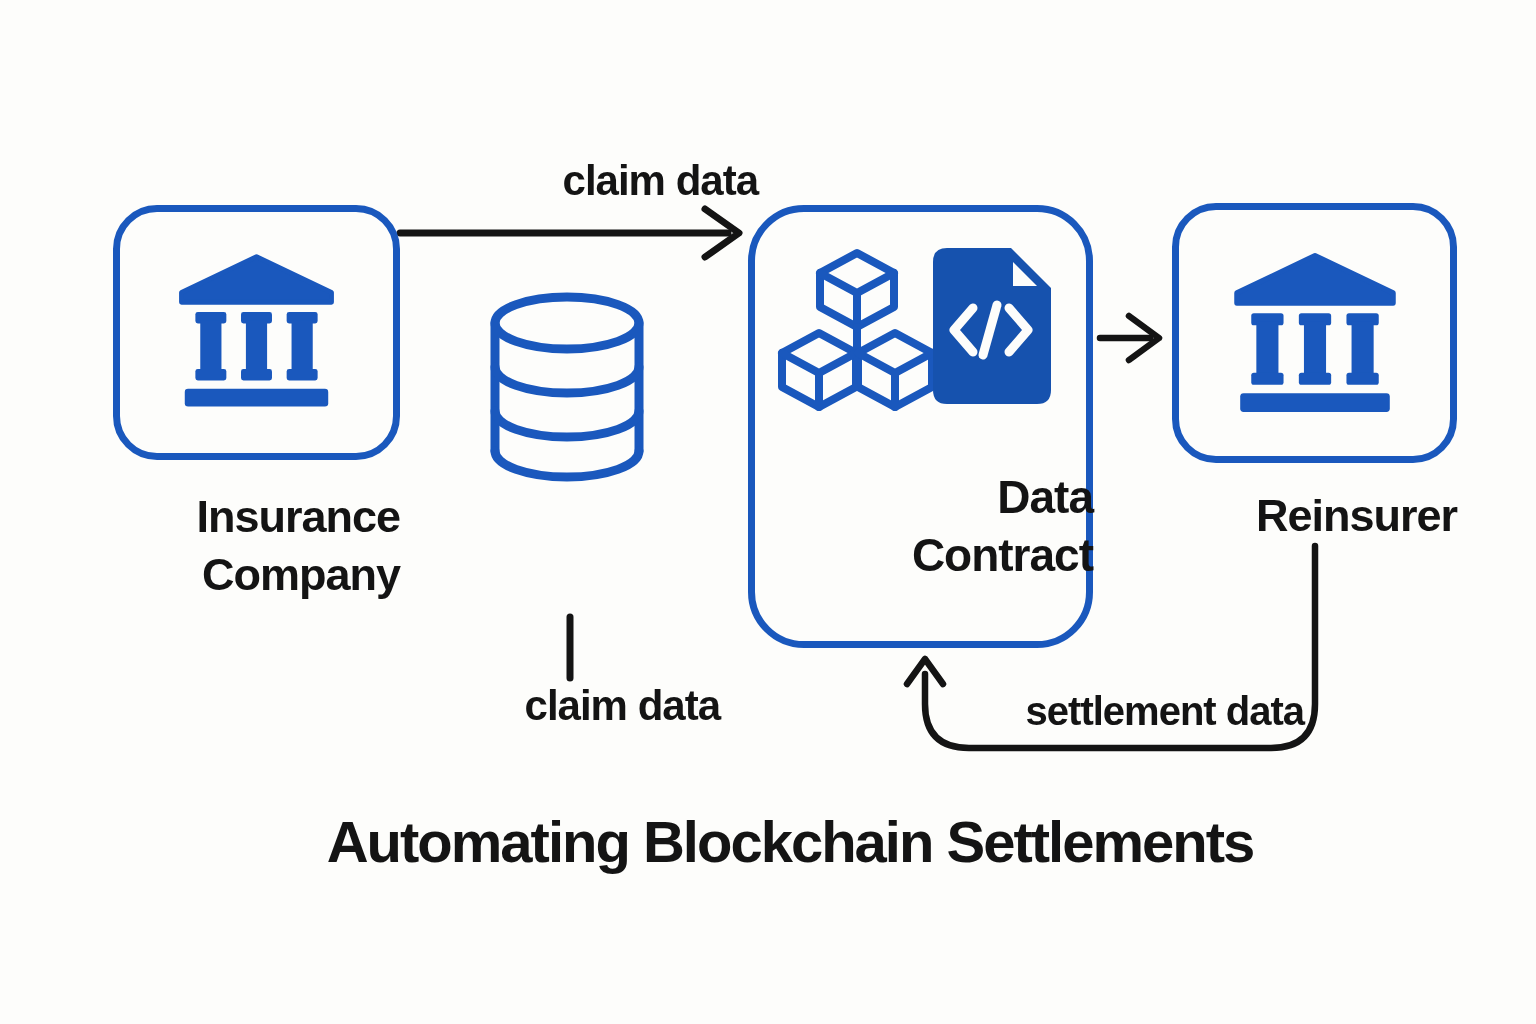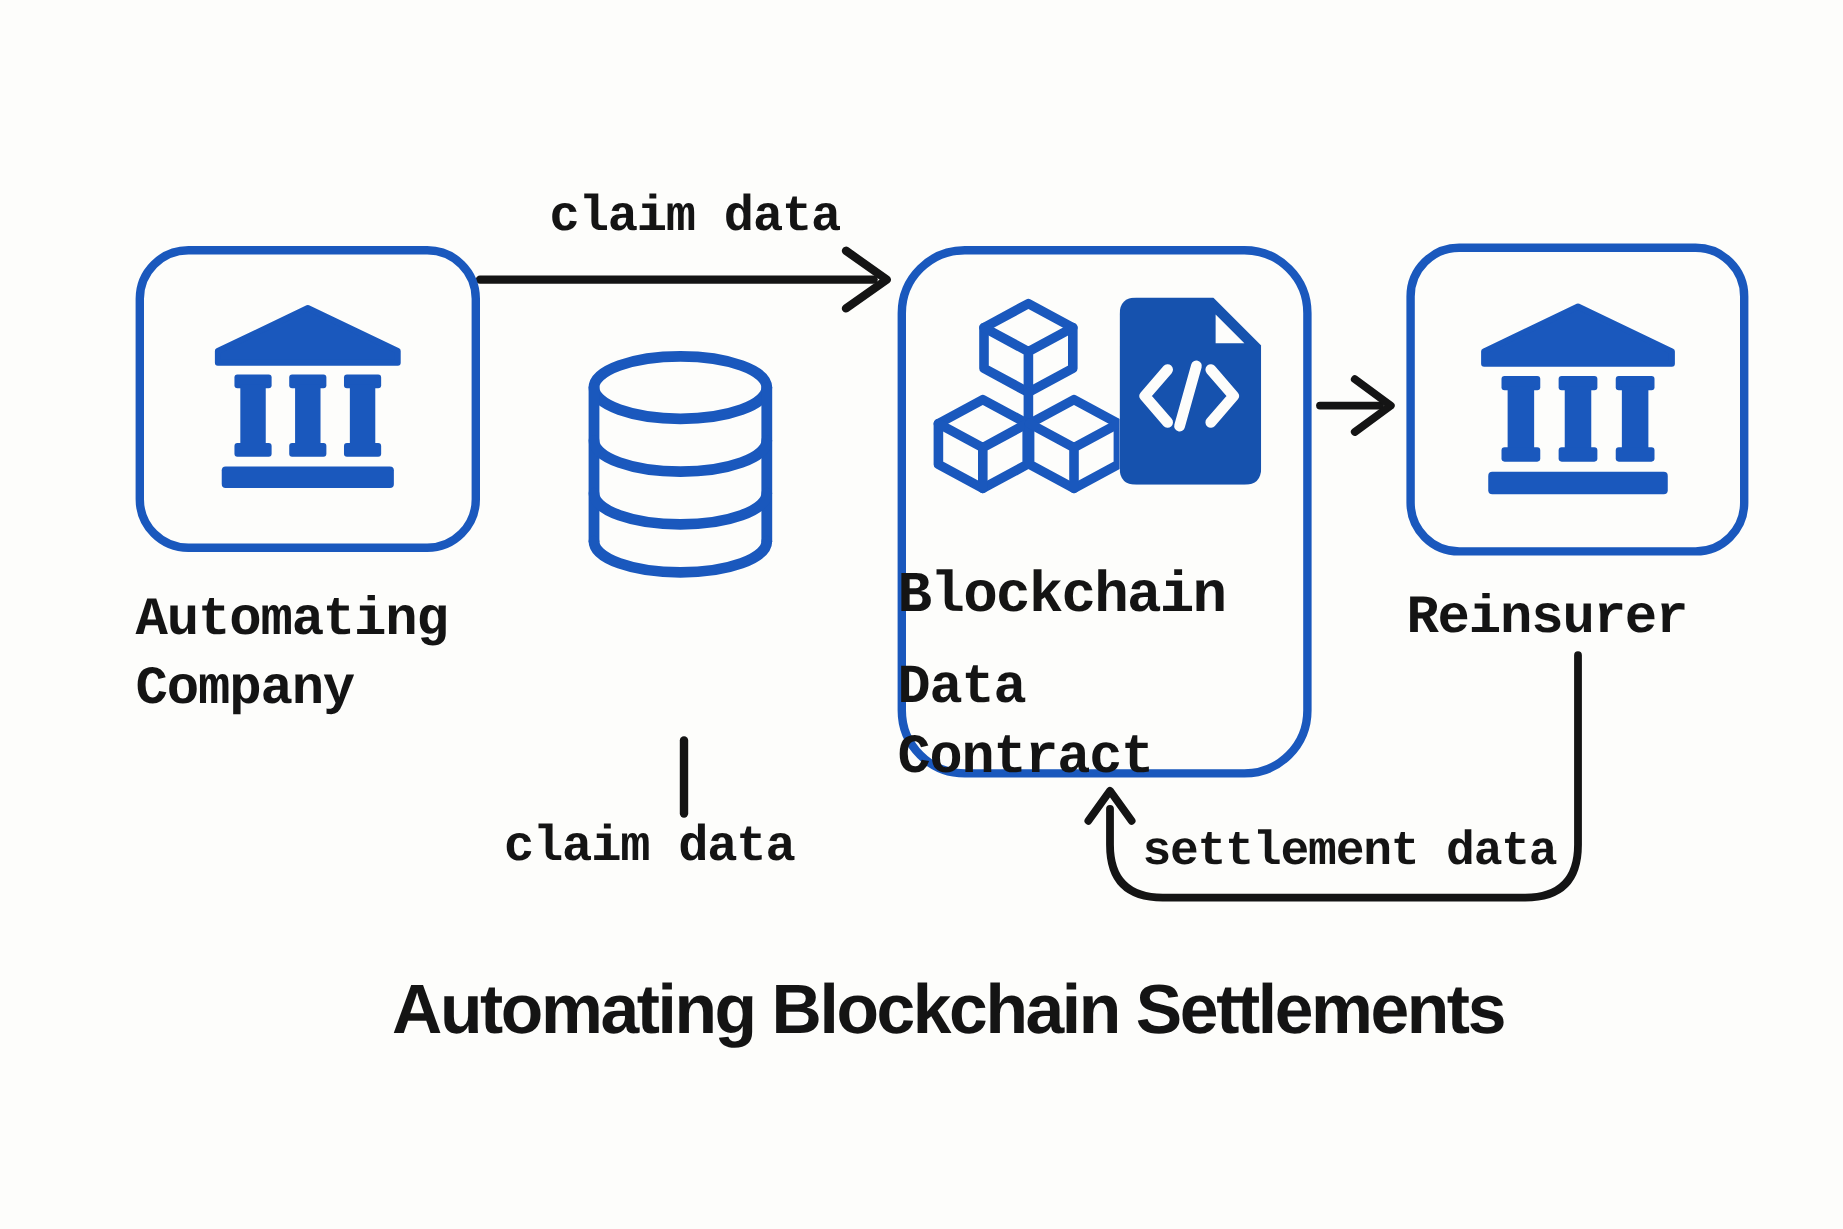--- a/index.html
+++ b/index.html
@@ -32,24 +32,23 @@
   .icon-bank-insurance{left:175px;top:240px;width:163px;height:180px;}
   .icon-db{left:487px;top:291px;width:160px;height:192px;}
   .icon-cubes{left:777px;top:241px;width:160px;height:172px;}
   .icon-doc{left:933px;top:248px;width:118px;height:156px;}
   .icon-bank-reinsurer{left:1230px;top:242px;width:170px;height:180px;}
 
   .label{
     position:absolute;
     font-weight:700;
     color:var(--ink);
-    text-align:left;
+    text-align:right;
     white-space:pre-line;
     letter-spacing:-1px;
-    font-family:Liberation Mono, monospace;
   }
   .node-label{font-size:45px;line-height:58px;}
   .lbl-insurance{left:113px;width:287px;top:488px;}
   .lbl-insurer-data{left:447px;width:240px;top:514px;}
   .lbl-reinsurer{left:1172px;width:285px;top:487px;}
 
   .lbl-blockchain{left:748px;width:345px;top:450px;}
   .lbl-blockchain .primary{font-size:48px;font-weight:800;line-height:58px;letter-spacing:-1.5px;}
   .lbl-blockchain .secondary{font-size:46px;font-weight:700;line-height:58px;white-space:pre-line;}
 
@@ -107,21 +106,21 @@
         <rect x="40.5" y="37" width="19" height="7" rx="1.5"></rect>
           <rect x="43.5" y="42" width="13" height="32"></rect>
           <rect x="40.5" y="72" width="19" height="7" rx="1.5"></rect>
         <rect x="68.5" y="37" width="19" height="7" rx="1.5"></rect>
           <rect x="71.5" y="42" width="13" height="32"></rect>
           <rect x="68.5" y="72" width="19" height="7" rx="1.5"></rect>
         <rect x="6" y="84" width="88" height="11" rx="2"></rect>
       </g>
     </g>
   </svg>
-  <div class="label node-label lbl-insurance">Automating
+  <div class="label node-label lbl-insurance">Insurance
 Company</div>
 
   <div class="label edge-label lbl-claim-top">claim data</div>
 
   <svg class="icon icon-db" viewBox="0 0 160 192" aria-hidden="true">
     <g stroke="var(--blue)" stroke-width="9" fill="none" stroke-linecap="round">
       <ellipse cx="80" cy="32" rx="72" ry="26"></ellipse>
       <path d="M 8 32 L 8 160"></path>
       <path d="M 152 32 L 152 160"></path>
       <path d="M 8 160 A 72 26 0 0 0 152 160"></path>
@@ -150,21 +149,20 @@
   <svg class="icon icon-doc" viewBox="0 0 118 156" aria-hidden="true">
     <path d="M 14 0 L 78 0 L 118 40 L 118 142 Q 118 156 104 156 L 14 156 Q 0 156 0 142 L 0 14 Q 0 0 14 0 Z" fill="var(--blue-dark)" stroke="var(--bg)" stroke-width="10" paint-order="stroke"></path>
     <path d="M 80 14 L 104 38 L 80 38 Z" fill="var(--bg)"></path>
     <g stroke="var(--bg)" stroke-width="9" fill="none" stroke-linecap="round" stroke-linejoin="round">
       <path d="M 40 60 L 21 82 L 40 104"></path>
       <path d="M 64 57 L 50 107"></path>
       <path d="M 76 60 L 95 82 L 76 104"></path>
     </g>
   </svg>
   <div class="label lbl-blockchain">
-    <div class="primary">Blockchain</div>
     <div class="secondary">Data
 Contract</div>
   </div>
 
   <div class="node-box box-reinsurer"></div>
   <svg class="icon icon-bank-reinsurer" viewBox="0 0 100 96" aria-hidden="true">
     <g fill="var(--blue)" stroke="var(--blue)" stroke-width="3" stroke-linejoin="round">
       <path d="M 50 3 L 96 25 L 96 31 L 4 31 L 4 25 Z"></path>
       <g stroke="none">
         <rect x="12.5" y="37" width="19" height="7" rx="1.5"></rect>

